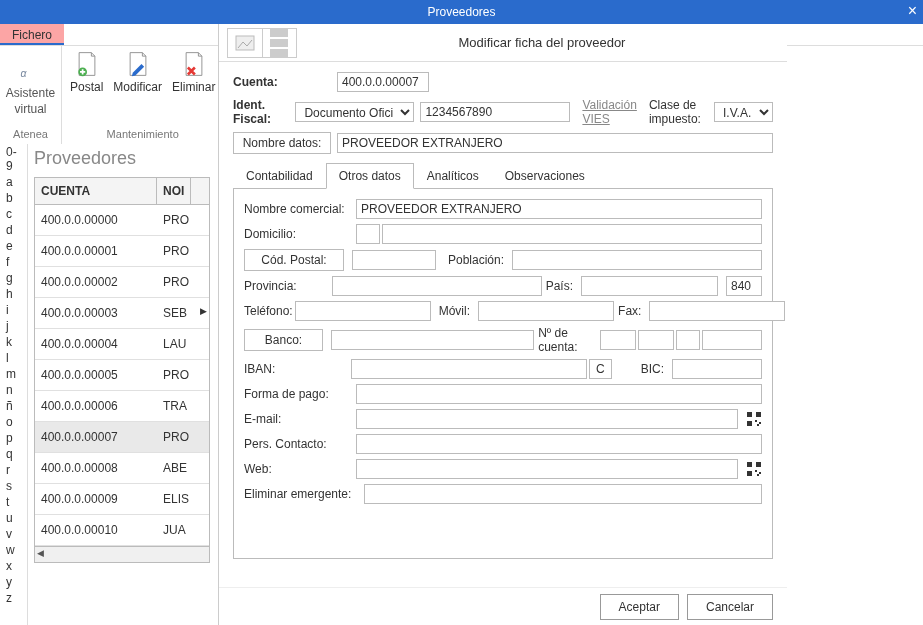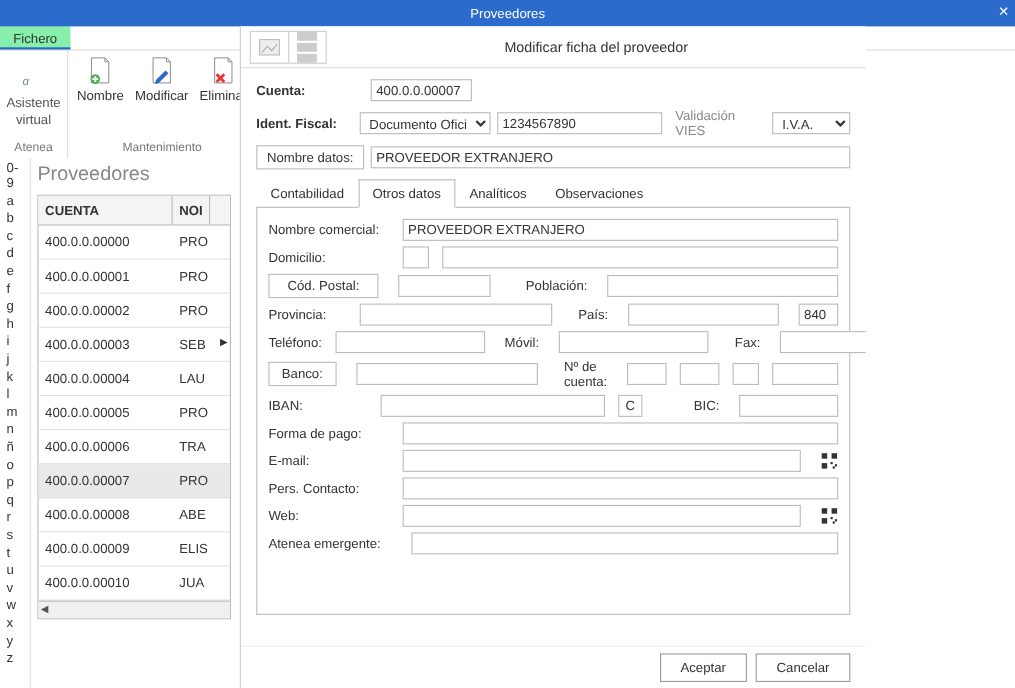--- a/index.html
+++ b/index.html
@@ -1,20 +1,20 @@
 <!DOCTYPE html>
 <html><head>
 <meta charset="utf-8">
 <style>
 *{box-sizing:border-box;font-family:"Segoe UI",Arial,sans-serif;font-size:12px;color:#333}
 body{margin:0;width:923px;height:625px;overflow:hidden;background:#fff}
 .titlebar{height:24px;background:#2a6bcc;color:#fff;display:flex;align-items:center;justify-content:center;position:relative}
 .titlebar span{color:#fff}
 .titlebar .close{position:absolute;right:6px;top:2px;color:#fff;font-size:16px;cursor:pointer}
-.ribbon-tab{font-size:12px;padding:4px 12px;border-bottom:2px solid #2a6bcc;background:#86efac}
+.ribbon-tab{font-size:12px;padding:4px 12px;border-bottom:2px solid #2a6bcc;background:#fca5a5}
 .ribbon-tabrow{height:22px;display:flex;border-bottom:1px solid #ddd}
 .ribbon-body{display:flex;height:98px}
 .ribbon-group{padding:4px 8px;text-align:center;border-right:1px solid #e6e6e6;display:flex;flex-direction:column;justify-content:space-between}
 .ribbon-group .btns{display:flex;gap:10px;justify-content:center}
 .rb-btn{display:flex;flex-direction:column;align-items:center;gap:2px;cursor:pointer;font-size:11px;color:#333}
 .rb-btn svg{width:28px;height:28px}
 .ribbon-group .group-name{font-size:11px;color:#777}
 .ribbon-left{width:62px;border-right:1px solid #ddd}
 .ribbon-left .rb-btn{margin-top:6px}
 .ribbon-left .rb-btn span{color:#555}
@@ -45,27 +45,27 @@
 .dlg-body{flex:1;padding:10px 14px 4px 14px;overflow:hidden}
 .form-row{display:flex;align-items:center;margin-bottom:6px;gap:6px}
 .lbl{width:98px;font-weight:600;color:#333;font-size:12px}
 .lbl-btn{border:1px solid #bbb;padding:3px 8px;background:#fff;cursor:pointer;font-size:12px}
 input.txt,select.sel{border:1px solid #bbb;padding:2px 4px;height:20px;font-size:12px;background:#fff}
 .w90{width:92px}.w150{width:150px}
 .tabs{display:flex;border-bottom:1px solid #bbb;margin-top:8px}
 .tab{padding:5px 12px;border:1px solid transparent;border-bottom:none;cursor:pointer;font-size:12px;color:#333;position:relative;top:1px}
 .tab.active{border-color:#bbb;background:#fff;border-bottom:1px solid #fff}
 .tab-panel{border:1px solid #bbb;border-top:none;padding:10px 10px 20px 10px;height:370px}
-.panel-row{display:flex;align-items:center;margin-bottom:5px;gap:12px}
+.panel-row{display:flex;align-items:center;margin-bottom:5px;gap:2px}
 .plabel{width:110px;color:#333;font-size:12px}
 .fill{flex:1}
 .sel-hl{background:#1e6fd6;color:#fff}
 .btn-bar{height:38px;display:flex;justify-content:flex-end;align-items:center;gap:8px;padding:0 14px;border-top:1px solid #eee}
 .btn{border:1px solid #999;background:#fff;padding:5px 18px;cursor:pointer;font-size:12px}
-.link{color:#888;cursor:pointer;font-size:12px}
+.link{color:#888;text-decoration:underline;cursor:pointer;font-size:12px}
 .qr{width:16px;height:16px;cursor:pointer}
 .ml{margin-left:6px}
 svg{display:block}
 </style>
 </head>
 <body>
 
 <div class="titlebar">
   <span>Proveedores</span>
   <span class="close">×</span>
@@ -88,21 +88,21 @@
     </div>
     <div class="ribbon-group">
       <div class="btns">
         <div class="rb-btn">
           <svg viewBox="0 0 32 32">
               <path d="M7 3h14l4 4v22H7z" fill="#fff" stroke="#888"></path>
               <path d="M21 3v4h4" fill="none" stroke="#888"></path>
               <circle cx="11" cy="25" r="5" fill="#4caf50"></circle>
               <path d="M11 22v6M8 25h6" stroke="#fff" stroke-width="2"></path>
             </svg>
-          <span>Nombre</span>
+          <span>Postal</span>
         </div>
         <div class="rb-btn">
           <svg viewBox="0 0 32 32">
               <path d="M7 3h14l4 4v22H7z" fill="#fff" stroke="#888"></path>
               <path d="M21 3v4h4" fill="none" stroke="#888"></path>
               <path d="M10 26l10-10 3 3-10 10-4 1z" fill="#2a6bcc"></path>
             </svg>
           <span>Modificar</span>
         </div>
         <div class="rb-btn">
@@ -230,20 +230,21 @@
     <div class="form-row">
       <div class="lbl">Cuenta:</div>
       <input class="txt w90" value="400.0.0.00007" style="">
     </div>
     <div class="form-row">
       <div class="lbl">Ident. Fiscal:</div>
       <select class="sel" style="width:128px"><option>Documento Ofici</option></select>
       <input class="txt w150" value="1234567890" style="">
       <span class="link ml">Validación VIES</span>
       <div style="flex:1"></div>
+      <div style="font-weight:400">Clase de impuesto:</div>
       <select class="sel" style="width:78px"><option>I.V.A.</option></select>
     </div>
     <div class="form-row">
       <button class="lbl-btn" style="width:98px;text-align:center">Nombre datos:</button>
       <input class="txt fill" value="PROVEEDOR EXTRANJERO" style="">
     </div>
 
     <div class="tabs">
       <div class="tab">Contabilidad</div>
       <div class="tab active">Otros datos</div>
@@ -331,21 +332,21 @@
             <rect width="16" height="16" fill="#fff"></rect>
             <rect x="1" y="1" width="5" height="5" fill="#333"></rect>
             <rect x="10" y="1" width="5" height="5" fill="#333"></rect>
             <rect x="1" y="10" width="5" height="5" fill="#333"></rect>
             <rect x="9" y="9" width="2" height="2" fill="#333"></rect>
             <rect x="13" y="11" width="2" height="2" fill="#333"></rect>
             <rect x="11" y="13" width="2" height="2" fill="#333"></rect>
           </svg>
       </div>
       <div class="panel-row">
-        <div class="plabel" style="width:118px">Atenea emergente:</div>
+        <div class="plabel" style="width:118px">Eliminar emergente:</div>
         <input class="txt fill" style="">
       </div>
     </div>
   </div>
 
   <div class="btn-bar">
     <button class="btn">Aceptar</button>
     <button class="btn">Cancelar</button>
   </div>
 </div>

